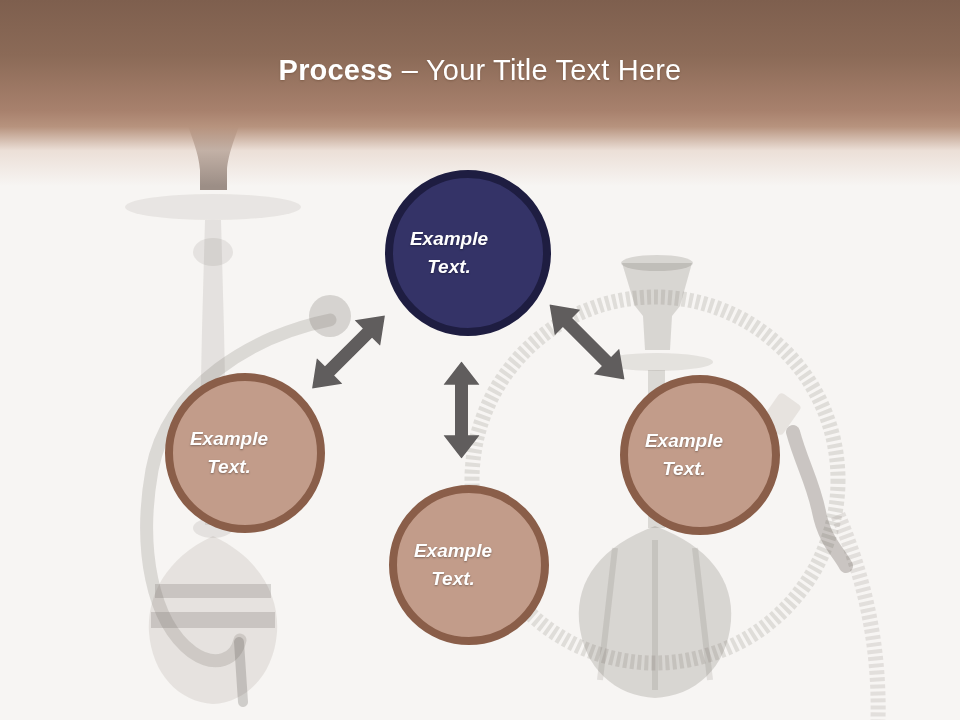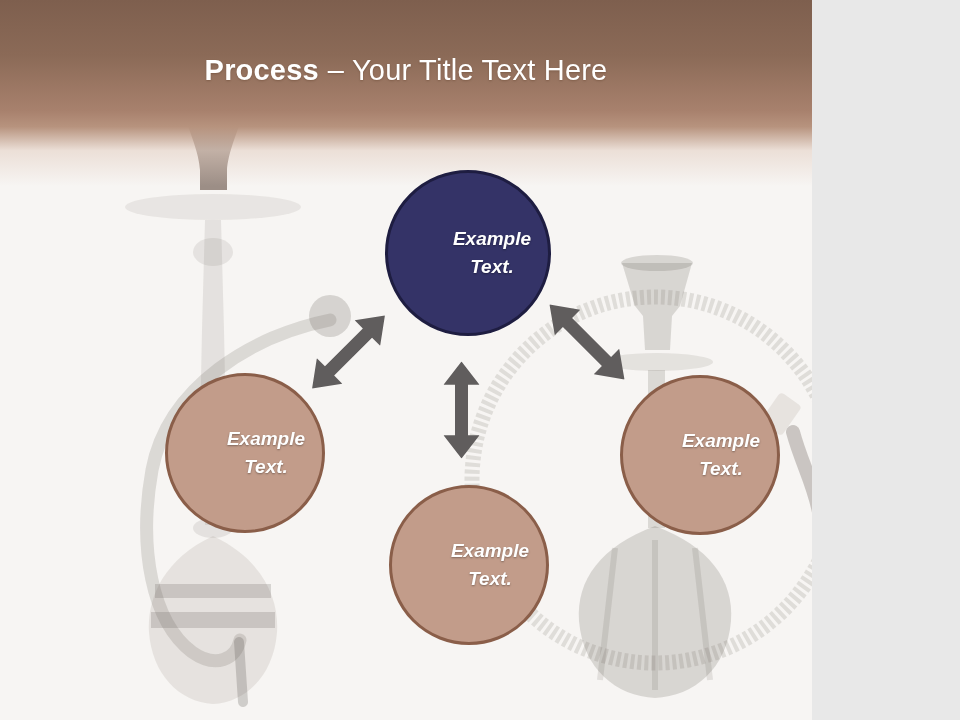--- a/index.html
+++ b/index.html
@@ -3,21 +3,21 @@
 <meta charset="utf-8">
 <style>
   html, body { margin: 0; padding: 0; }
   body {
     width: 960px; height: 720px;
     font-family: "Liberation Sans", sans-serif;
     background: #e8e8e8;
   }
   .slide {
     position: relative;
-    width: 812px; height: 720px;
+    width: 960px; height: 720px;
     background: #f7f5f3;
     overflow: hidden;
   }
 
   
   .bg-art { position: absolute; inset: 0; z-index: 0; }
 
   
   .header-gradient {
     position: absolute; left: 0; top: 0; right: 0;
@@ -42,23 +42,23 @@
     letter-spacing: 0.2px;
     text-shadow: 0 1px 2px rgba(60,30,10,0.25);
   }
   .title .hl { font-weight: bold; }
   .title .rest { font-weight: normal; margin-left: 9px; }
 
   
   .circle {
     position: absolute; z-index: 3;
     border-radius: 50%;
-    border: 3px solid #0f766e;
+    border: 8px solid #0f766e;
     box-sizing: border-box;
-    display: flex; align-items: center; justify-content: flex-end;
+    display: flex; align-items: center; justify-content: flex-start;
     text-align: center;
     color: #ffffff;
     font-weight: bold; font-style: italic;
     font-size: 19px; line-height: 1.45;
     text-shadow: 0 1px 2px rgba(0,0,0,0.35);
   }
   .circle .lbl { max-width: 112px; }
   .c-top    { left: 385px; top: 170px; width: 166px; height: 166px; }
   .c-left   { left: 165px; top: 373px; width: 160px; height: 160px; }
   .c-right  { left: 620px; top: 375px; width: 160px; height: 160px; }

